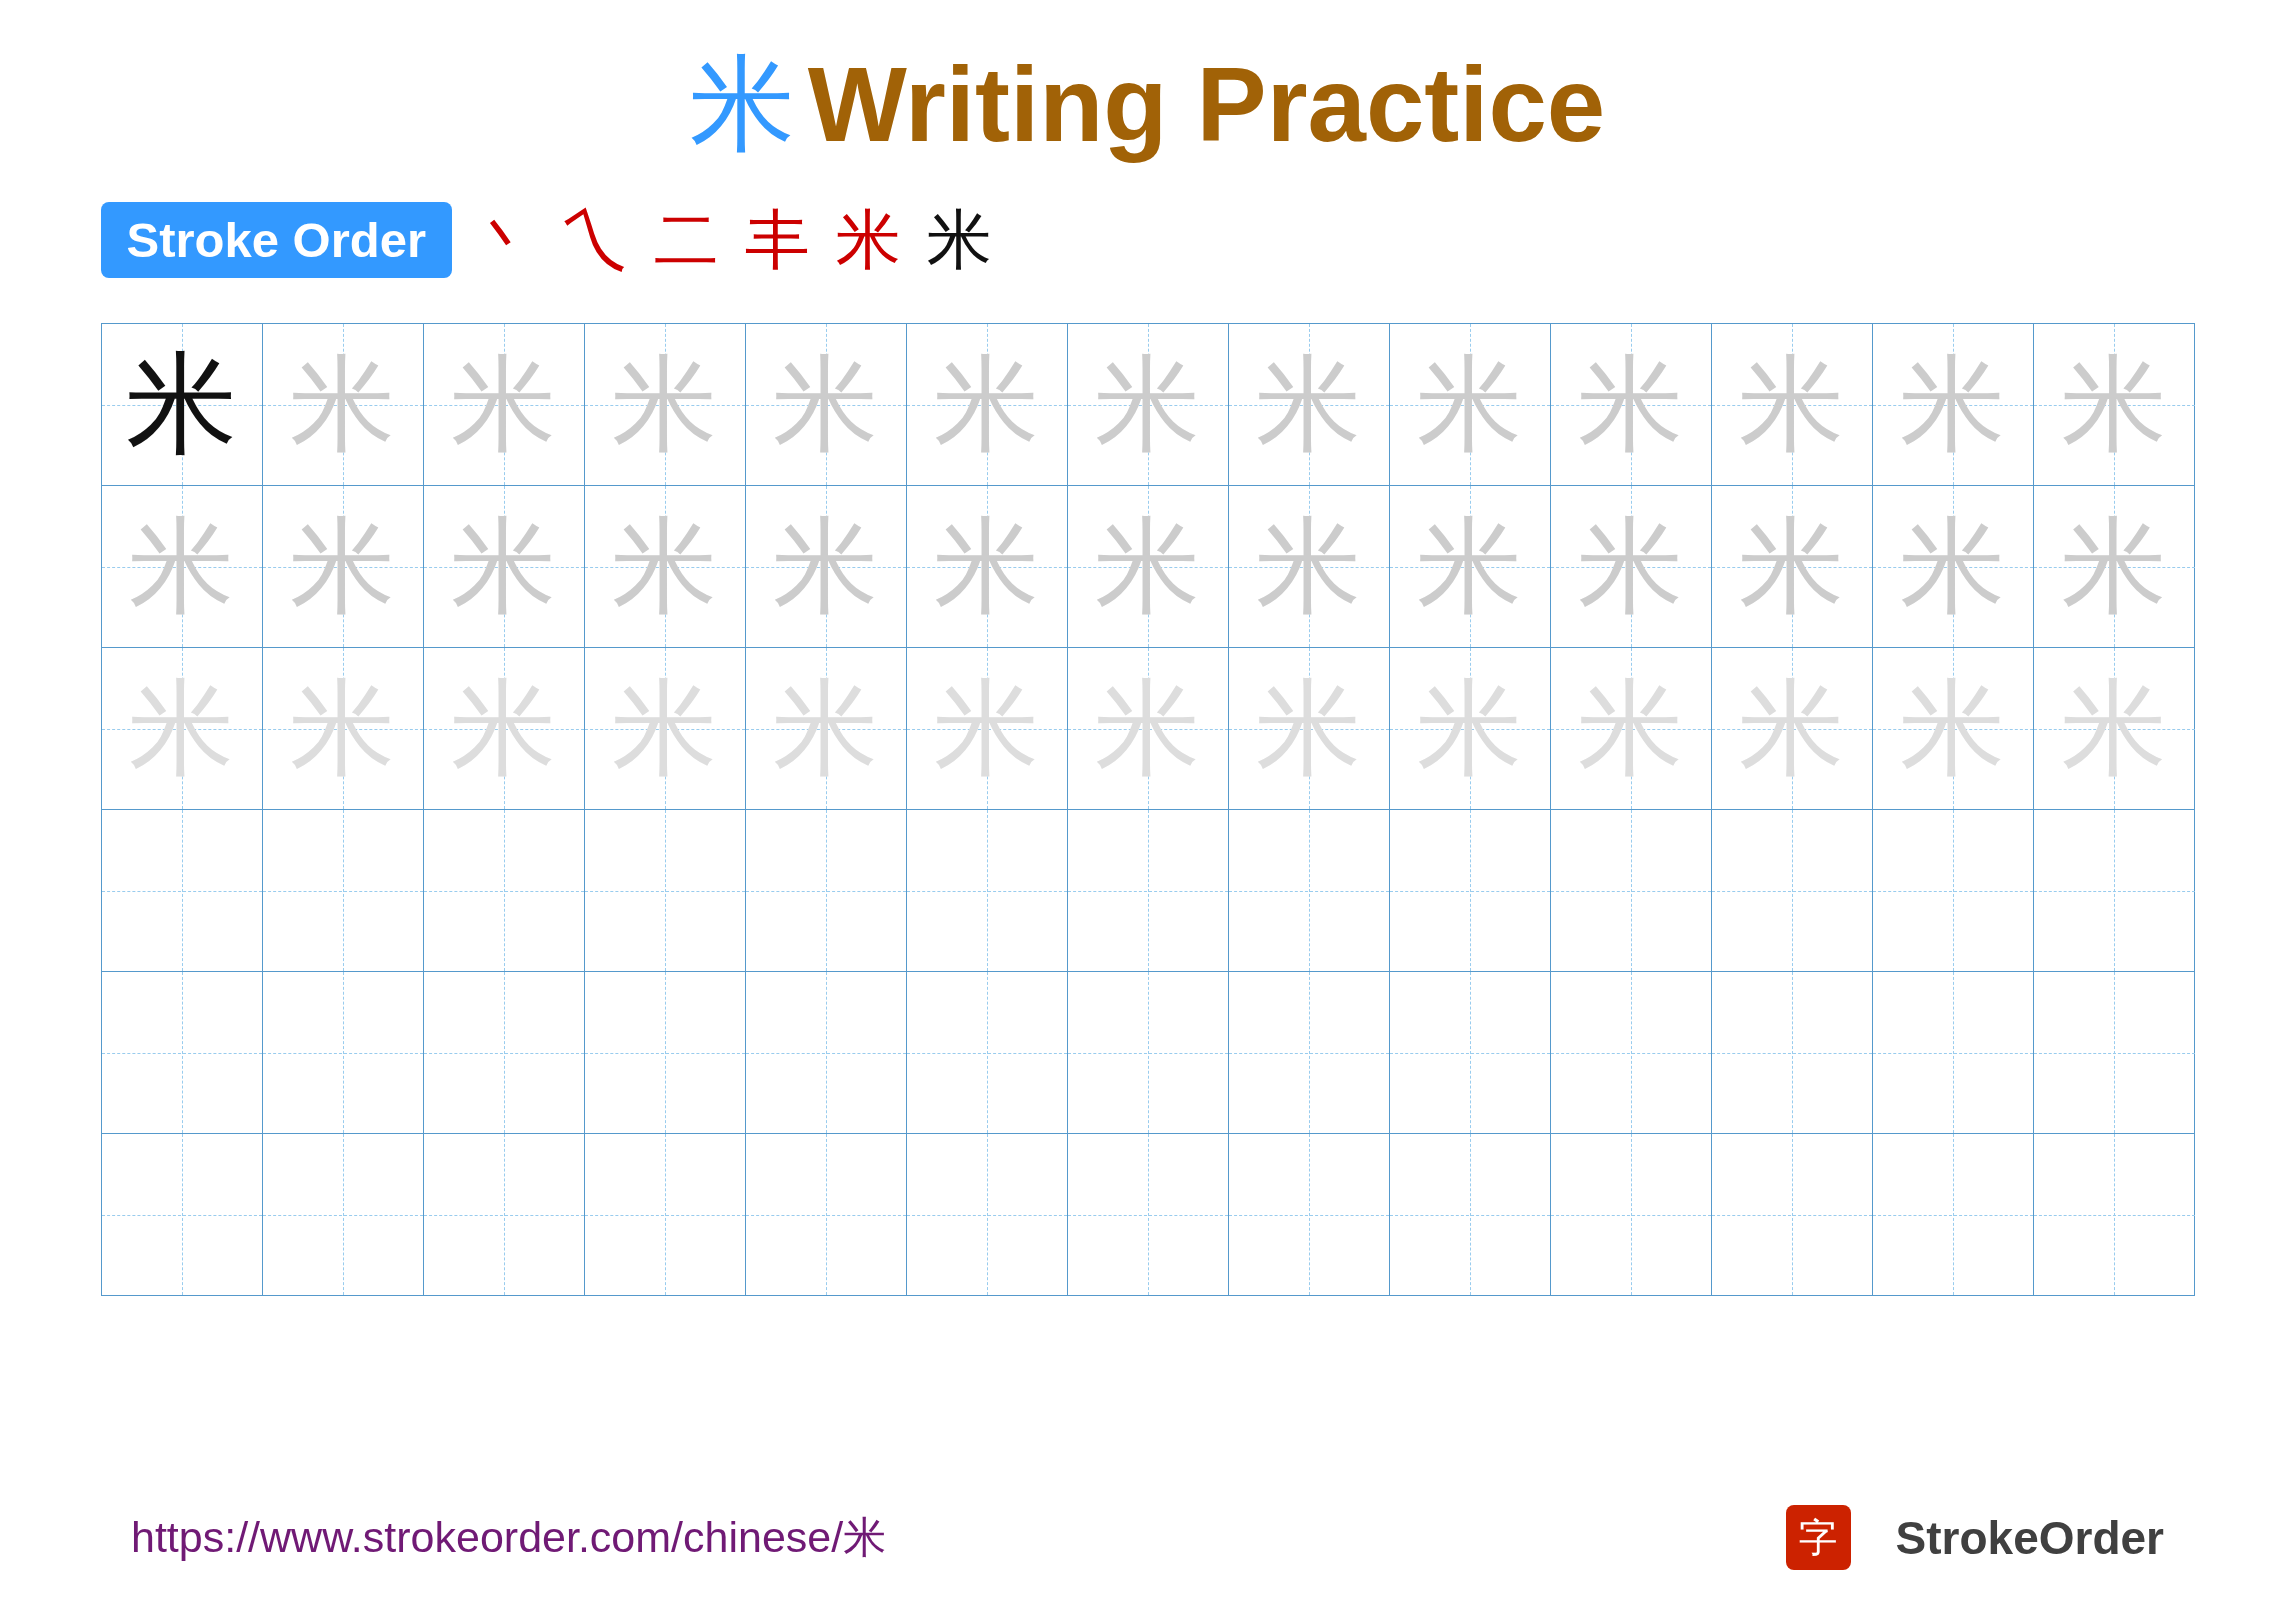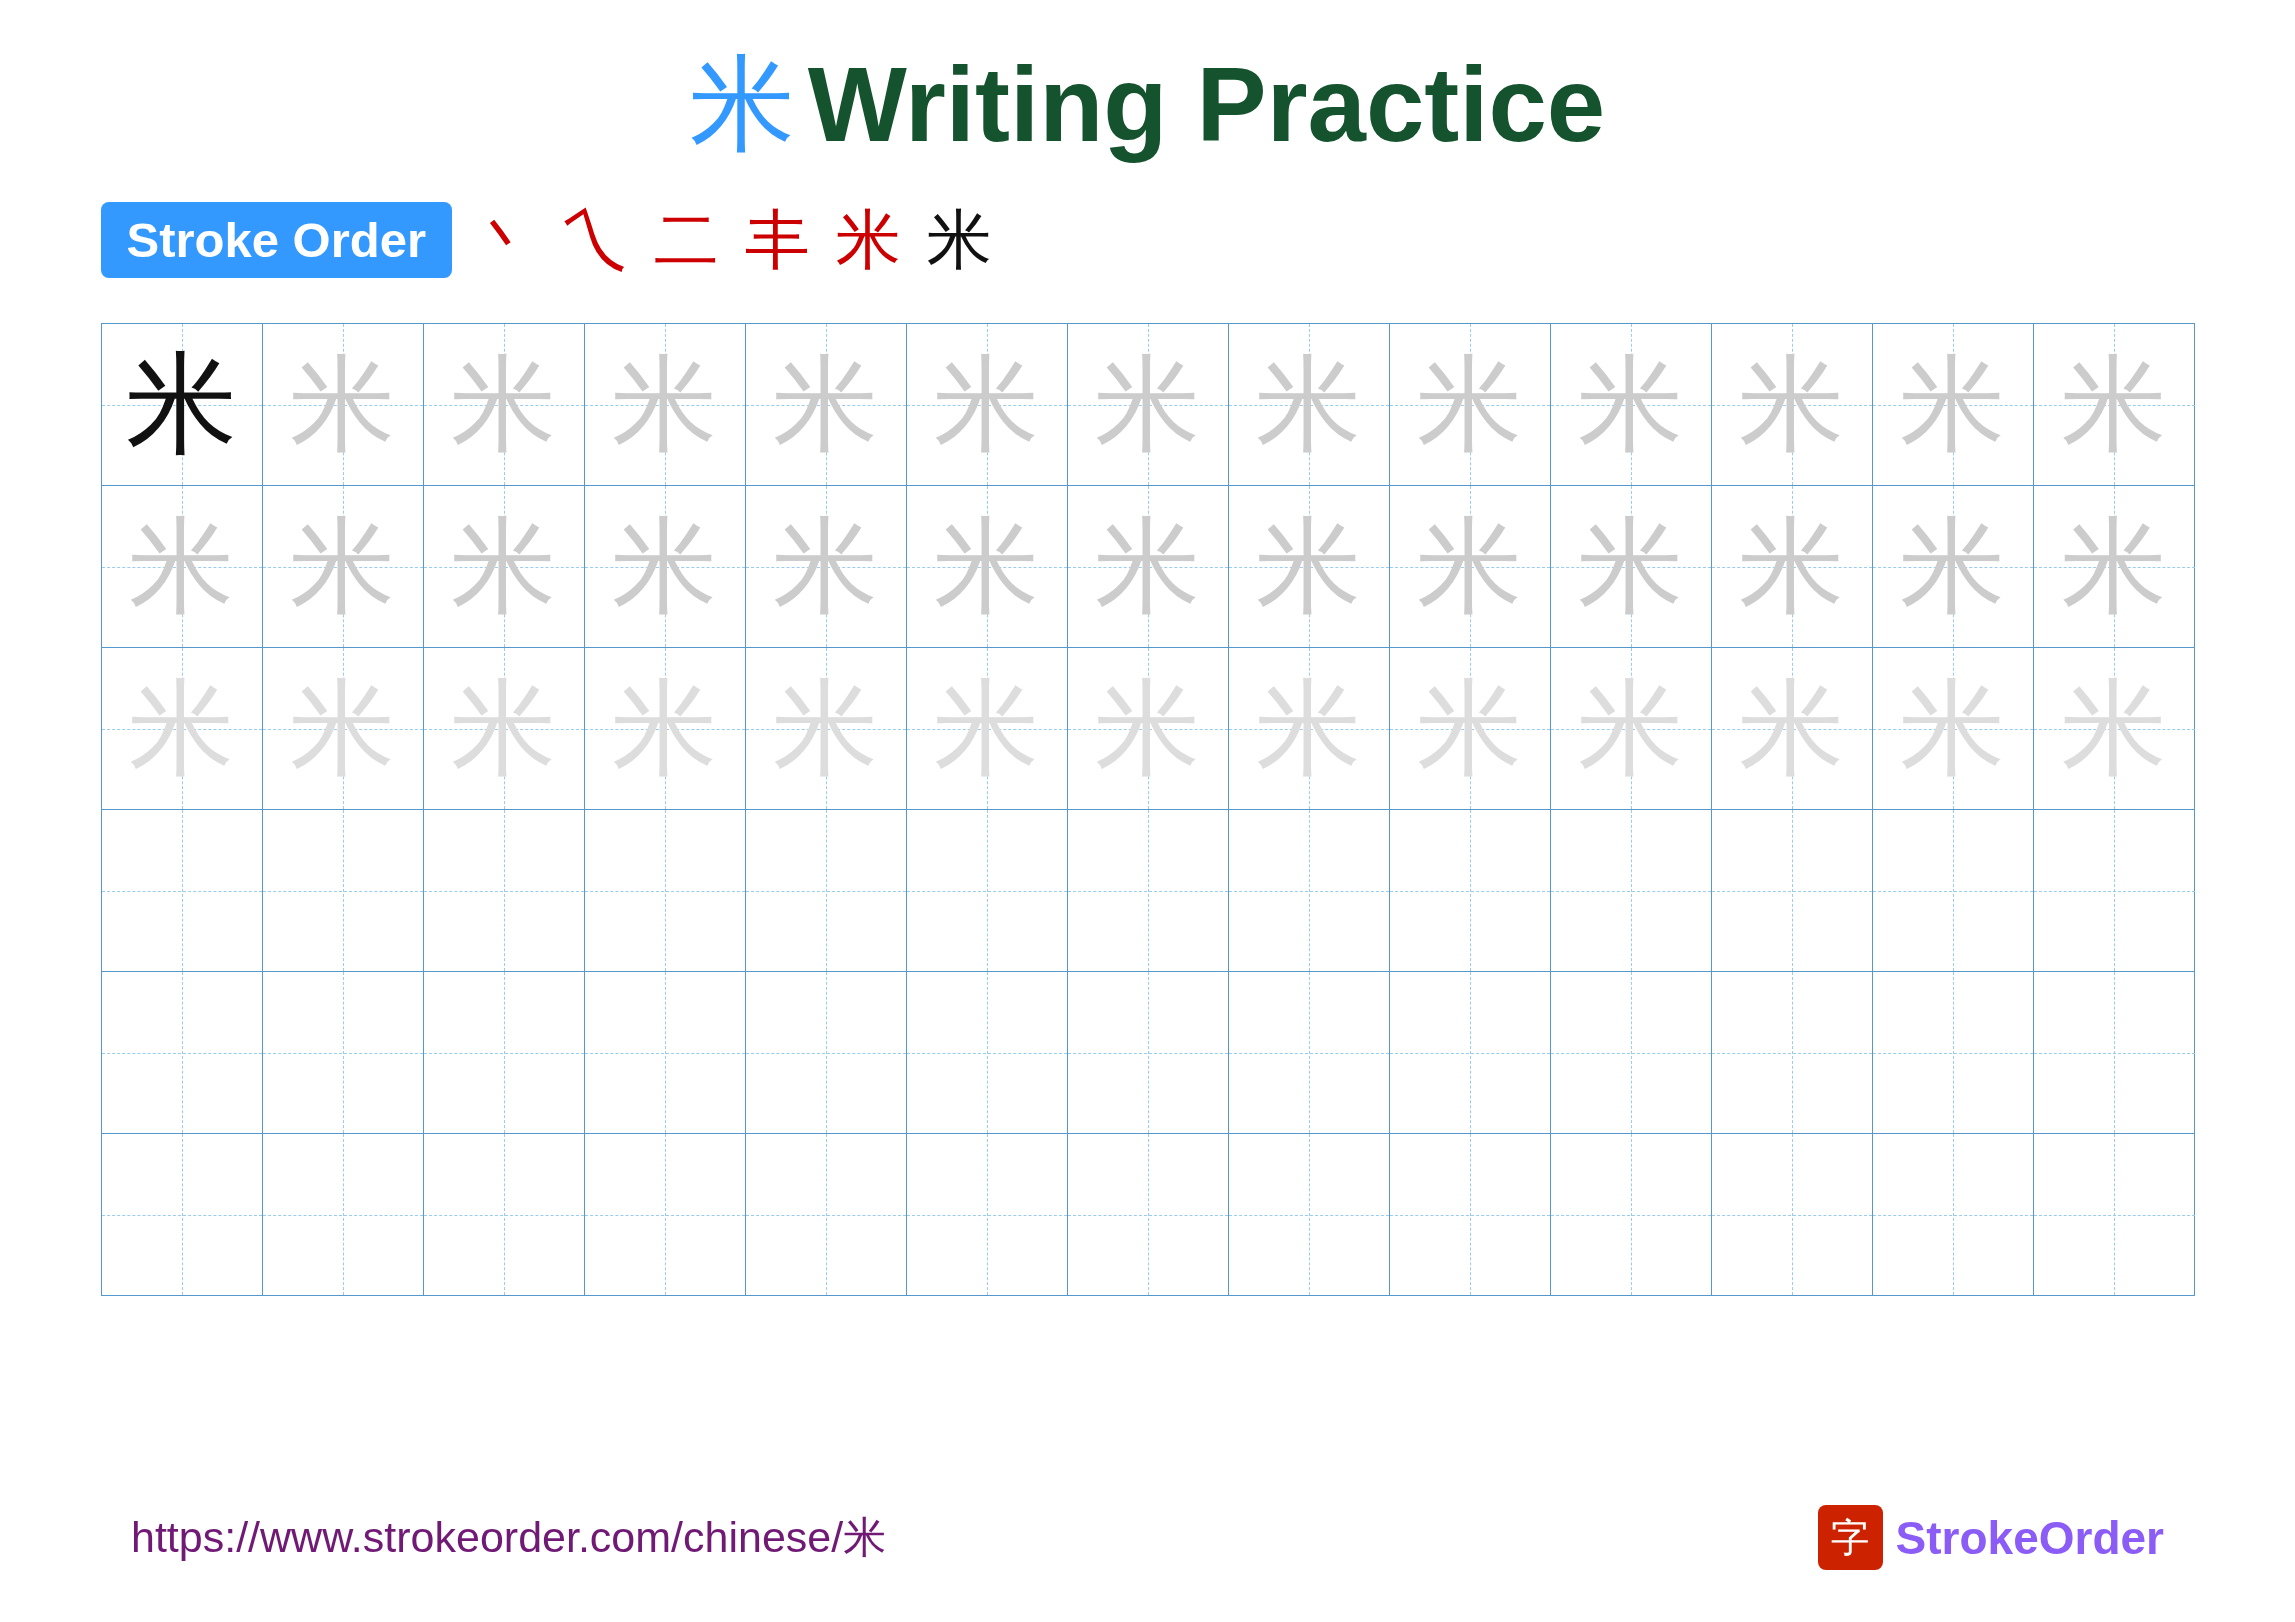--- a/index.html
+++ b/index.html
@@ -32,21 +32,21 @@
 
     .title-char {
       font-size: 105px;
       color: #3399ff;
       font-family: serif;
       line-height: 1;
     }
 
     .title-text {
       font-size: 105px;
-      color: #14532d;
+      color: #a16207;
       font-family: 'Arial', sans-serif;
       font-weight: bold;
       line-height: 1;
     }
 
     .stroke-order-area {
       margin-top: 39px;
       width: 2094px;
       display: flex;
       align-items: center;
@@ -198,21 +198,22 @@
     }
 
     .footer-logo-text {
       font-size: 46px;
       font-weight: bold;
       color: #111111;
       font-family: 'Arial', sans-serif;
     }
 
     .footer-logo-text span {
-      color: #8b5cf6;
+      color: #404040;
+      margin-left: 32px;
     }
   </style>
 </head>
 <body>
 
 <div class="page">
 
   <div class="title-area">
     <span class="title-char">米</span>
     <span class="title-text">Writing Practice</span>

